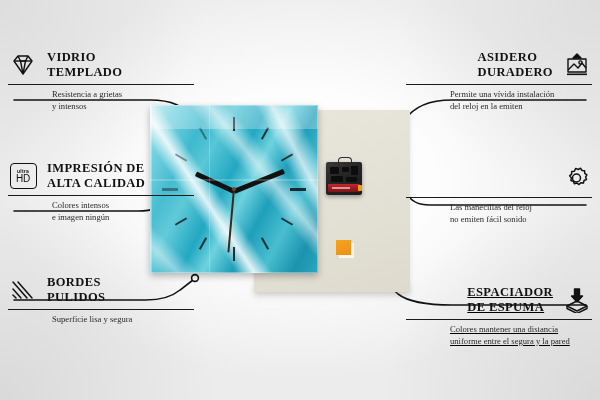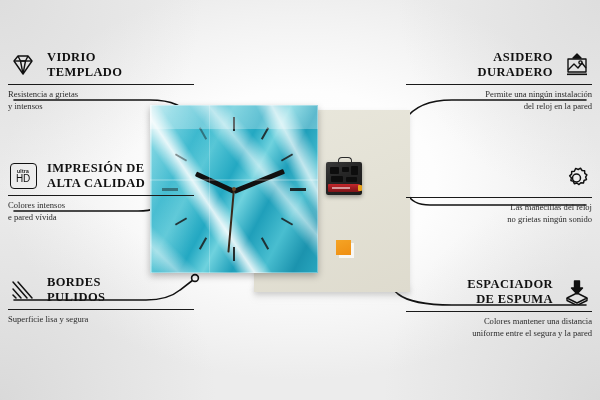--- a/index.html
+++ b/index.html
@@ -199,21 +199,21 @@
     background: linear-gradient(160deg, #f5a425 0%, #ef8f12 100%);
     box-shadow: 3px 3px 0 rgba(255,255,255,.75);
   }
 
   
   .feature {
     position: absolute;
     width: 186px;
   }
   .feature.left  { left: 8px;  text-align: left; }
-  .feature.right { right: 8px; text-align: right; }
+  .feature.right { right: 8px; text-align: left; }
 
   .feat-head {
     display: flex;
     align-items: center;
     gap: 9px;
   }
   .feature.right .feat-head { flex-direction: row-reverse; }
 
   .feat-icon {
     flex: 0 0 auto;
@@ -236,20 +236,21 @@
   .rule {
     height: 1px;
     background: #1a1a1a;
     margin: 4px 0 4px 0;
   }
   .feat-desc {
     font-family: "Liberation Serif", serif;
     font-size: 8.6px;
     line-height: 1.35;
     color: #2a2a2a;
+    margin-left: 44px;
   }
 
   
   .hd-badge {
     width: 25px;
     height: 24px;
     border: 1.6px solid #111;
     border-radius: 4px;
     display: flex;
     flex-direction: column;
@@ -377,21 +378,21 @@
         </span>
       </span>
       <span class="feat-title">
         <span>IMPRESIÓN DE</span><br>
         <span>ALTA CALIDAD</span>
       </span>
     </div>
     <div class="rule"></div>
     <div class="feat-desc">
       <span>Colores intensos</span><br>
-      <span>e pared vívida</span>
+      <span>e imagen ningún</span>
     </div>
   </div>
 
   <div class="feature left" style="top:275px;">
     <div class="feat-head">
       <span class="feat-icon">
         <svg width="28" height="24" viewBox="0 0 28 24" fill="none" stroke="#111" stroke-width="1.5" stroke-linecap="round">
           <path d="M4 4 L18 20"></path>
             <path d="M9 4 L23 20"></path>
             <path d="M4 11 L12 20"></path>
@@ -420,42 +421,42 @@
           <rect x="4" y="21.5" width="20" height="1.6" fill="#111" stroke="none"></rect>
         </svg>
       </span>
       <span class="feat-title">
         <span>ASIDERO</span><br>
         <span>DURADERO</span>
       </span>
     </div>
     <div class="rule"></div>
     <div class="feat-desc">
-      <span>Permite una ningún instalación</span><br>
-      <span>del reloj en la pared</span>
+      <span>Permite una vívida instalación</span><br>
+      <span>del reloj en la emiten</span>
     </div>
   </div>
 
   <div class="feature right" style="top:163px;">
     <div class="feat-head">
       <span class="feat-icon">
         <svg width="28" height="26" viewBox="0 0 28 26" fill="none" stroke="#111" stroke-width="1.5" stroke-linejoin="round">
           <path d="M14 3.5 l2.6 1.1 2.3-1.3 1.6 2.3 2.6 .2 .1 2.7 2.2 1.5-1.3 2.3 .9 2.5-2.5 1-.6 2.6-2.7-.3-1.9 1.9-2.1-1.6-2.6 .8-1-2.5-2.5-.9 .4-2.7-1.7-2 2-1.8 .1-2.6 2.7-.3z" transform="translate(-1,0) scale(0.98)"></path>
           <circle cx="13.5" cy="13" r="4"></circle>
         </svg>
       </span>
     </div>
     <div class="rule"></div>
     <div class="feat-desc">
       <span>Las manecillas del reloj</span><br>
-      <span>no grietas ningún sonido</span>
-    </div>
-  </div>
-
-  <div class="feature right" style="top:277px;">
+      <span>no emiten fácil sonido</span>
+    </div>
+  </div>
+
+  <div class="feature right" style="top:285px;text-decoration:underline;">
     <div class="feat-head">
       <span class="feat-icon">
         <svg width="28" height="26" viewBox="0 0 28 26" fill="none" stroke="#111" stroke-width="1.4" stroke-linejoin="round">
           <path d="M11.5 2 h5 v7 h3 l-5.5 6 -5.5 -6 h3 z" fill="#111"></path>
           <path d="M14 14 L24 19 L14 24 L4 19 Z"></path>
           <path d="M4 19 v2.5 L14 26.5 L24 21.5 V19"></path>
         </svg>
       </span>
       <span class="feat-title">
         <span>ESPACIADOR</span><br>

